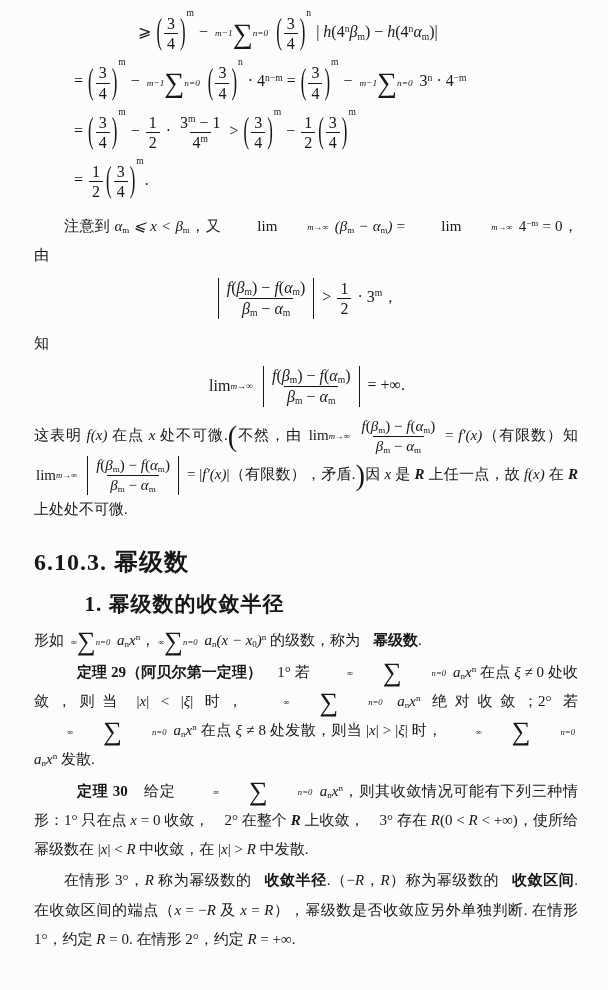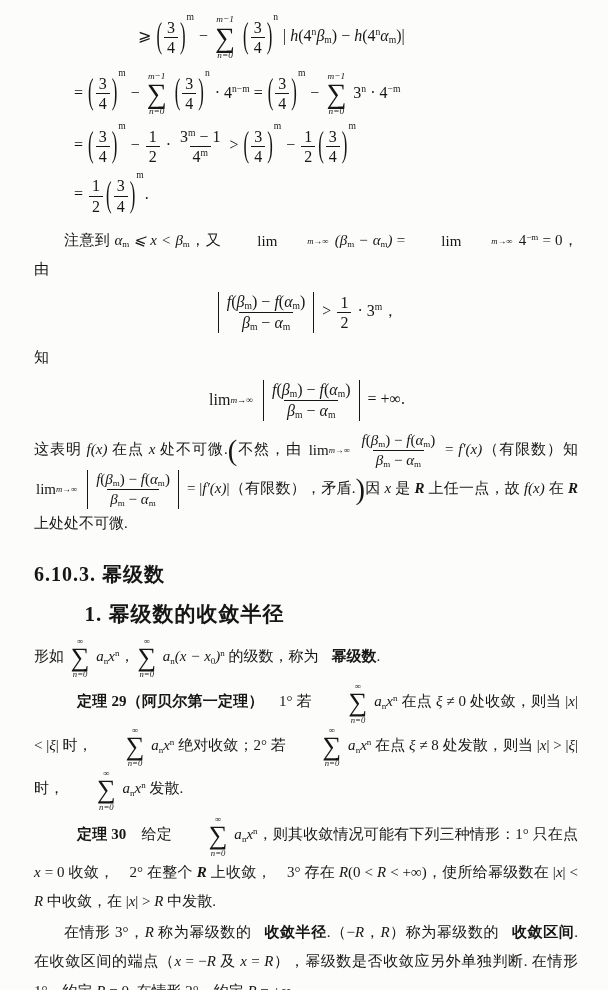--- a/index.html
+++ b/index.html
@@ -9,36 +9,36 @@
     font-family:"Liberation Serif","DejaVu Serif",serif;
   }
   .page{box-sizing:border-box;width:608px;height:990px;padding:12px 30px 0 34px;position:relative;}
   .para{font-size:15px;line-height:1.95;margin:2px 0;text-align:justify;}
   .indent{text-indent:2em;}
   .mline{font-size:16px;}
   .center{text-align:center;}
   .chain{margin:8px 0 10px 40px;}
   .chain1{margin:2px 0 10px 104px;}
   .disp{margin:8px 0 10px;}
-  .heading{font-size:20px;font-weight:bold;margin:22px 0 12px;letter-spacing:1px;}
+  .heading{font-size:24px;font-weight:bold;margin:22px 0 12px;letter-spacing:1px;}
   .subheading{font-size:21px;font-weight:bold;margin:8px 0 8px;padding-left:2.4em;letter-spacing:1px;}
 
   
   .mi{font-style:italic;}
   .mb{font-weight:bold;padding-left:13px;}
   .mbi{font-weight:bold;font-style:italic;}
   .msup{font-size:0.6em;vertical-align:0.6em;}
   .msub{font-size:0.6em;vertical-align:-0.25em;}
   .frac{display:inline-flex;flex-direction:column;align-items:center;vertical-align:middle;text-align:center;line-height:1.2;margin:0 2px;}
   .frac .num,.frac .den{padding:0 3px;display:block;}
   .frac .den{border-top:1.5px solid currentColor;}
   .pfrac{display:inline-flex;align-items:center;vertical-align:middle;margin:0 1px;}
   .pfrac .paren{display:inline-block;transform:scaleY(2.15);font-size:1.05em;line-height:1;}
   .pfrac .exp{font-size:0.6em;align-self:flex-start;transform:translateY(-0.7em);margin-left:1px;}
-  .sum{display:inline-flex;flex-direction:column;align-items:center;vertical-align:middle;line-height:1;margin:0 3px;}
+  .sum{display:inline-flex;flex-direction:row;align-items:center;vertical-align:middle;line-height:1;margin:0 3px;}
   .sum .stop,.sum .sbot{font-size:0.58em;line-height:1.15;font-style:italic;}
   .sum .sigma{font-size:1.75em;line-height:0.9;font-style:normal;}
   .lim{display:inline-flex;align-items:center;vertical-align:middle;line-height:1.05;margin:0 2px;}
   .lim .ltop{font-style:normal;}
   .lim .lbot{font-size:0.58em;font-style:italic;}
   .abs{display:inline-flex;align-items:center;vertical-align:middle;margin:0 1px;}
   .abs::before,.abs::after{content:"";align-self:stretch;border-left:1.5px solid currentColor;margin:0 3px;}
   .bigp{font-size:1.9em;vertical-align:middle;line-height:0;}
 </style>
 </head>

